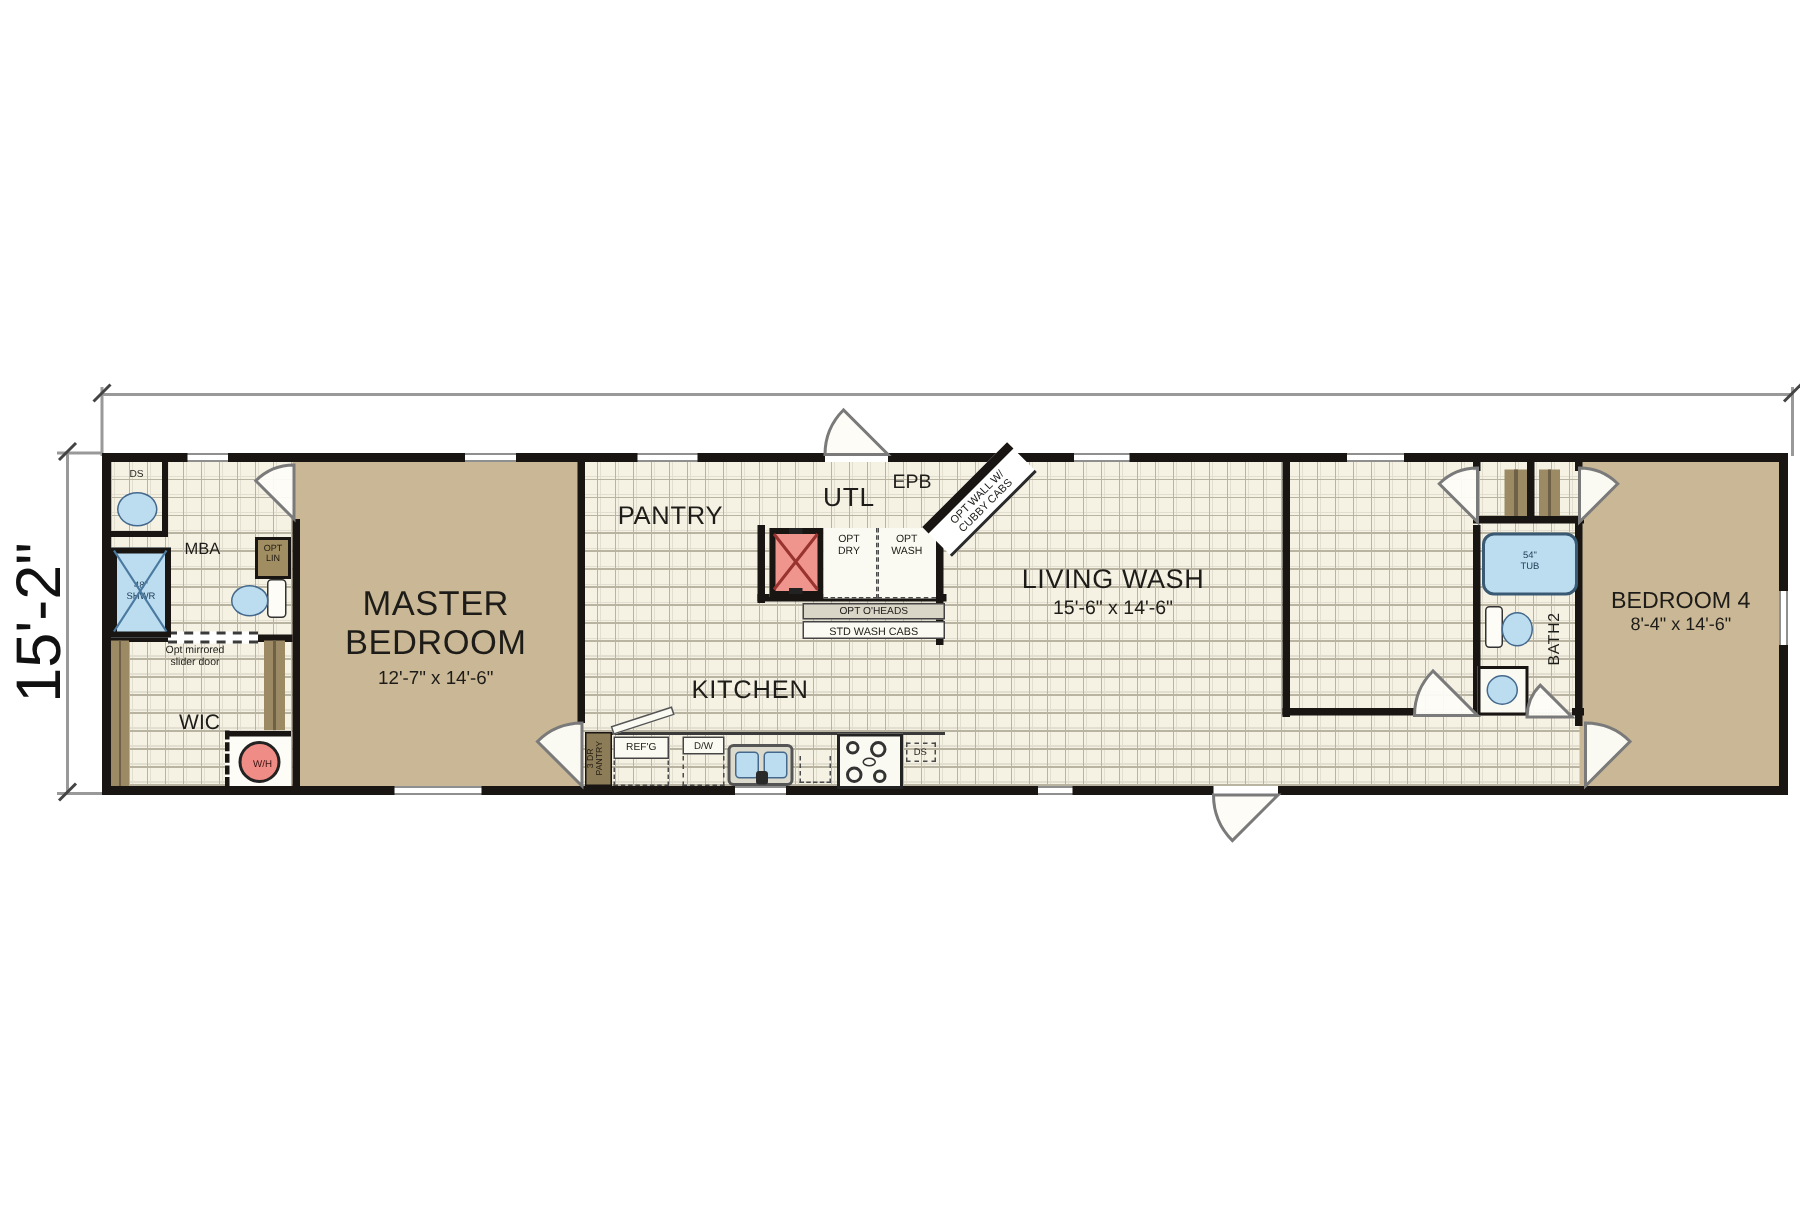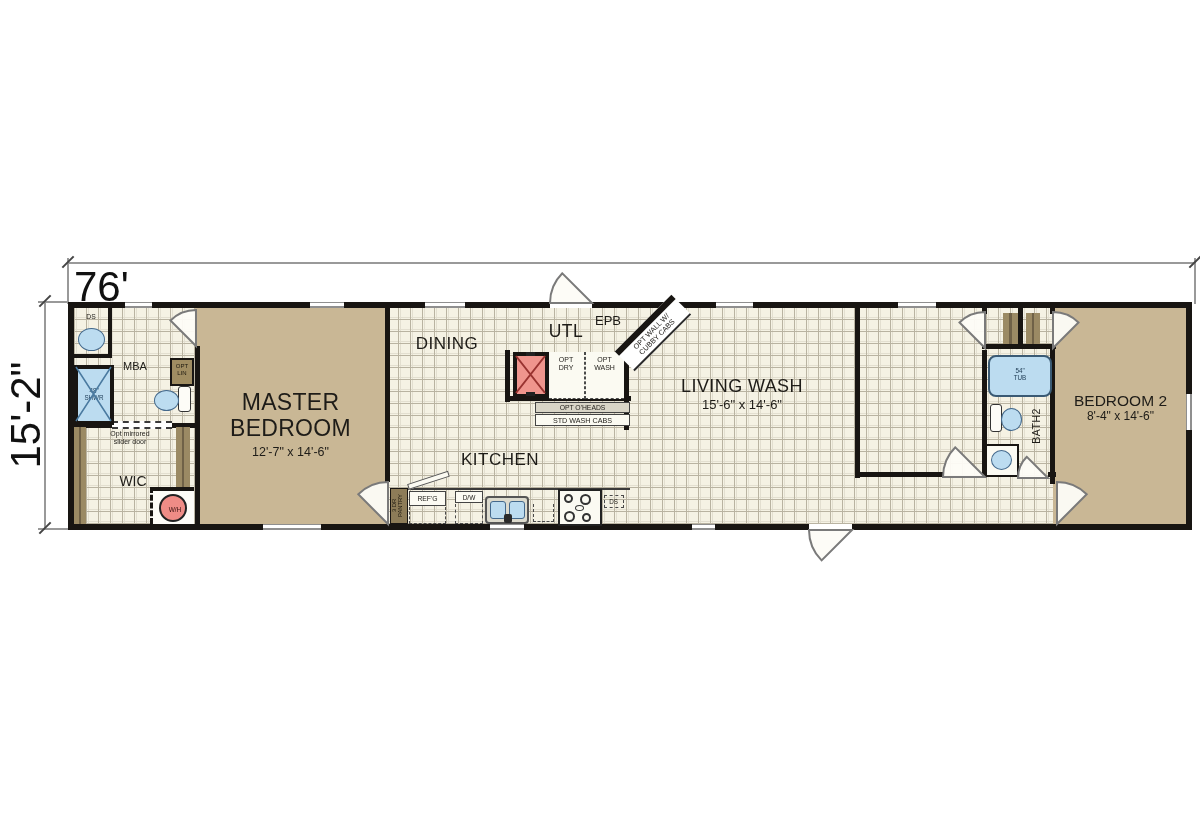--- a/index.html
+++ b/index.html
@@ -32,21 +32,20 @@
 </head>
 <body>
 
 <div id="stage">
 
   <div class="dimline" style="left:68px;top:262px;width:1128px;height:1.5px;"></div>
   <div class="dimline" style="left:67px;top:258px;width:1.5px;height:46px;"></div>
   <div class="dimline" style="left:1194px;top:258px;width:1.5px;height:46px;"></div>
   <div class="tick" style="left:60px;top:261px;"></div>
   <div class="tick" style="left:1187px;top:261px;"></div>
-  <div class="lbl" style="left:74px;top:263px;width:120px;text-align:left;font-size:42px;color:#111;">76'</div>
 
   <div class="dimline" style="left:44px;top:302px;width:1.5px;height:227px;"></div>
   <div class="dimline" style="left:38px;top:301px;width:30px;height:1.5px;"></div>
   <div class="dimline" style="left:38px;top:528px;width:30px;height:1.5px;"></div>
   <div class="tick" style="left:37px;top:300px;"></div>
   <div class="tick" style="left:37px;top:527px;"></div>
   <div class="abs" style="left:2px;top:330px;width:44px;height:170px;">
     <div class="lbl" style="left:-63px;top:63px;width:170px;height:44px;transform:rotate(-90deg);font-size:42px;color:#111;">15'-2"</div>
   </div>
 
@@ -111,21 +110,21 @@
         <div class="lbl" style="left:0;top:10px;width:28px;font-size:6.5px;color:#3a1210;">W/H</div>
       </div>
     </div>
 
     <div class="abs" style="left:139px;top:82px;width:155px;">
       <div class="lbl pre" style="position:static;font-size:23px;letter-spacing:.3px;">MASTER
 BEDROOM</div>
       <div class="lbl" style="position:static;font-size:12.5px;margin-top:3px;">12'-7" x 14'-6"</div>
     </div>
 
-    <div class="lbl" style="left:323px;top:26px;width:100px;font-size:17px;letter-spacing:.5px;">DINING</div>
+    <div class="lbl" style="left:323px;top:26px;width:100px;font-size:17px;letter-spacing:.5px;">PANTRY</div>
     <div class="lbl" style="left:464px;top:14px;width:56px;font-size:17.5px;letter-spacing:.5px;">UTL</div>
     <div class="lbl" style="left:514px;top:6px;width:40px;font-size:13px;">EPB</div>
     <div class="fix" style="left:439px;top:44px;width:36px;height:46px;background:#ef958d;border:4px solid #181512;"></div>
     <div class="dash" style="left:475px;top:44px;width:36px;height:47px;border-top:none;border-left:none;">
       <div class="lbl pre" style="left:0;top:4px;width:34px;font-size:7px;">OPT
 DRY</div>
     </div>
     <div class="dash" style="left:511px;top:44px;width:39px;height:47px;border-top:none;border-right:none;">
       <div class="lbl pre" style="left:0;top:4px;width:37px;font-size:7px;">OPT
 WASH</div>
@@ -190,21 +189,21 @@
     <div class="fix" style="left:916px;top:96px;width:12px;height:28px;background:#fdfcf7;border:1.5px solid #333;border-radius:3px;"></div>
     <div class="fix" style="left:927px;top:100px;width:21px;height:23px;background:#bcdcf0;border:1.5px solid #44698c;border-radius:50%;"></div>
     <div class="fix" style="left:911px;top:136px;width:34px;height:33px;background:#fbfaf2;border:2px solid #181512;">
       <div class="fix" style="left:4px;top:4px;width:21px;height:20px;background:#bcdcf0;border:1.8px solid #44698c;border-radius:50%;"></div>
     </div>
     <div class="abs" style="left:946px;top:86px;width:34px;height:66px;">
       <div class="lbl" style="left:-16px;top:26px;width:66px;transform:rotate(-90deg);font-size:10.5px;letter-spacing:.5px;">BATH2</div>
     </div>
 
     <div class="abs" style="left:974px;top:84px;width:145px;">
-      <div class="lbl" style="position:static;font-size:15.5px;">BEDROOM 2</div>
+      <div class="lbl" style="position:static;font-size:15.5px;">BEDROOM 4</div>
       <div class="lbl" style="position:static;font-size:12px;margin-top:1px;">8'-4" x 14'-6"</div>
     </div>
   </div>
 
   <svg class="overlay" width="1200" height="818" viewBox="0 0 1200 818">
     <g fill="#fdfcf7" fill-opacity="0.95" stroke="#7a7a7a" stroke-width="2">
       <path d="M196,346 L196,310 A36 36 0 0 0 170.5,320.5 Z"></path>
       <path d="M388,524 L388,482 A42 42 0 0 0 358.3,494.3 Z"></path>
       <path d="M592,303 L550,303 A42 42 0 0 1 562.3,273.3 Z"></path>
       <path d="M852,530 L809,530 A43 43 0 0 0 821.6,560.4 Z"></path>

